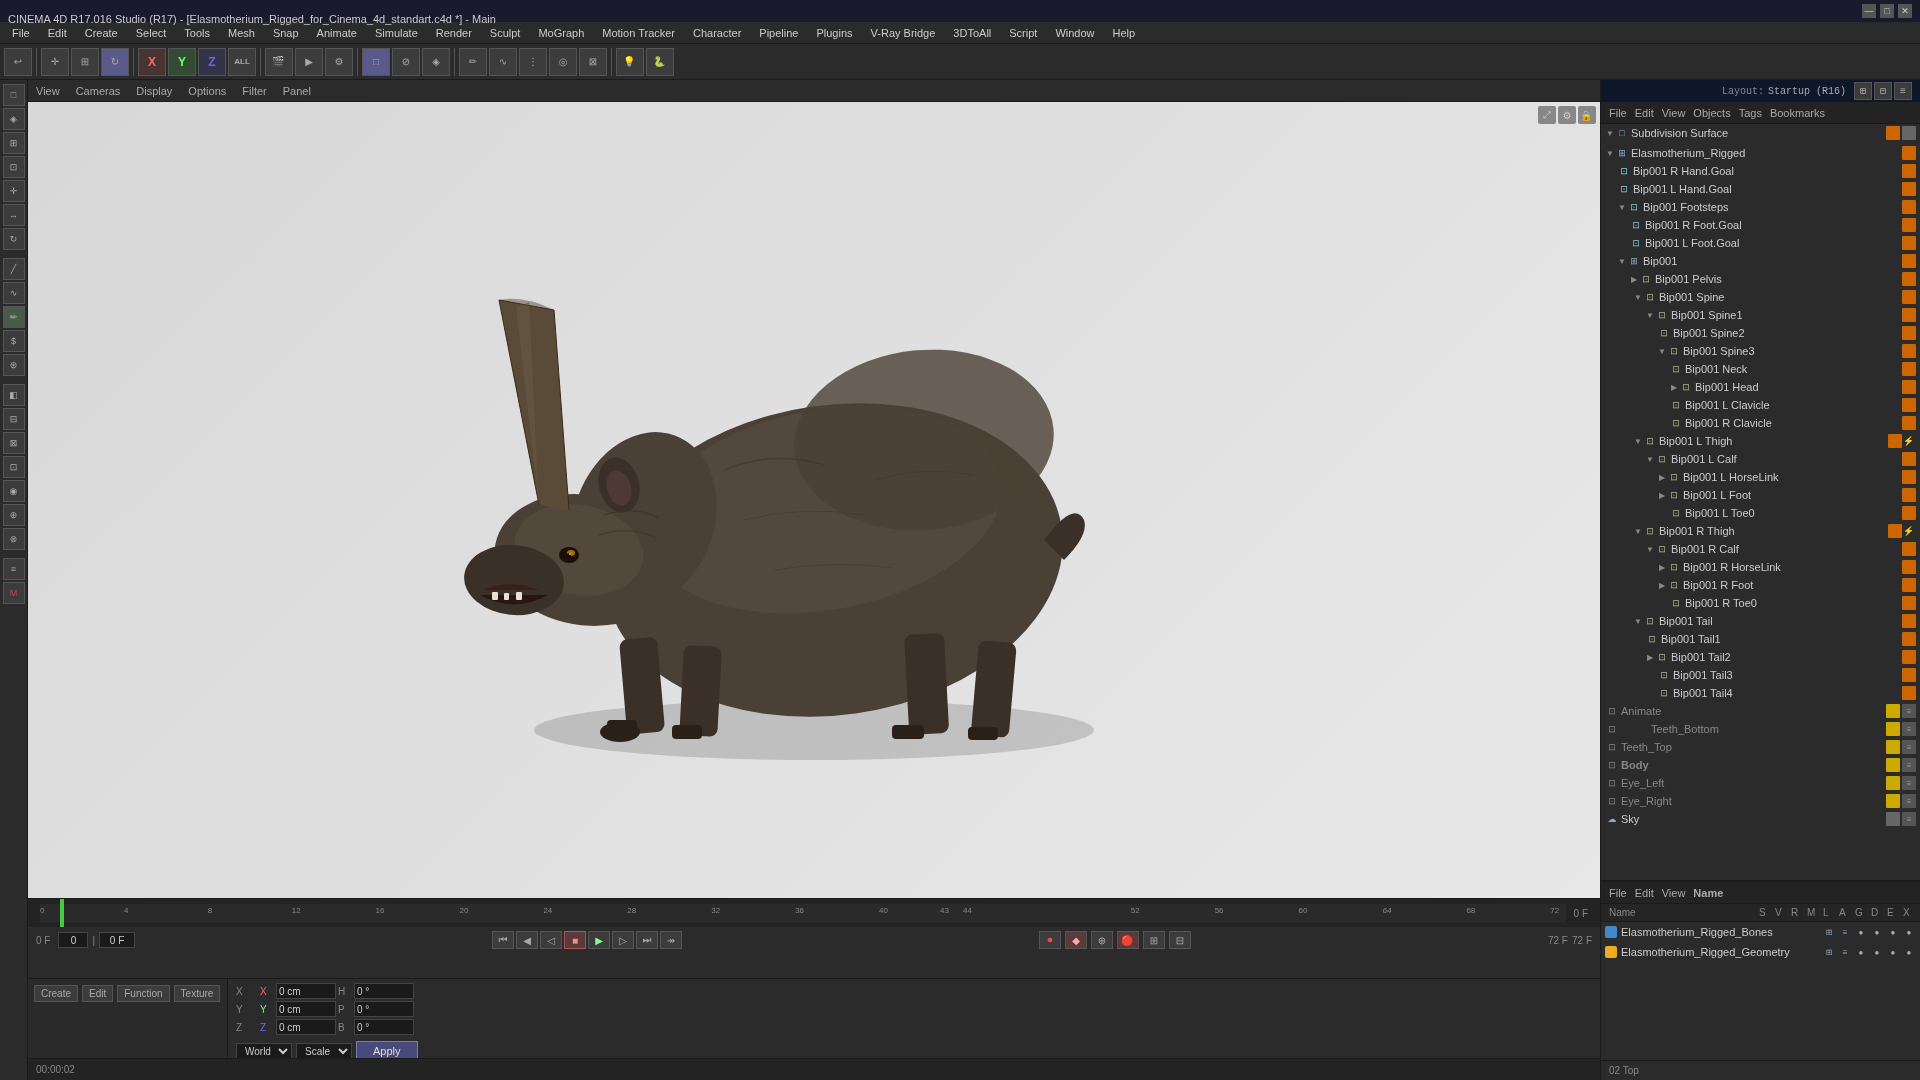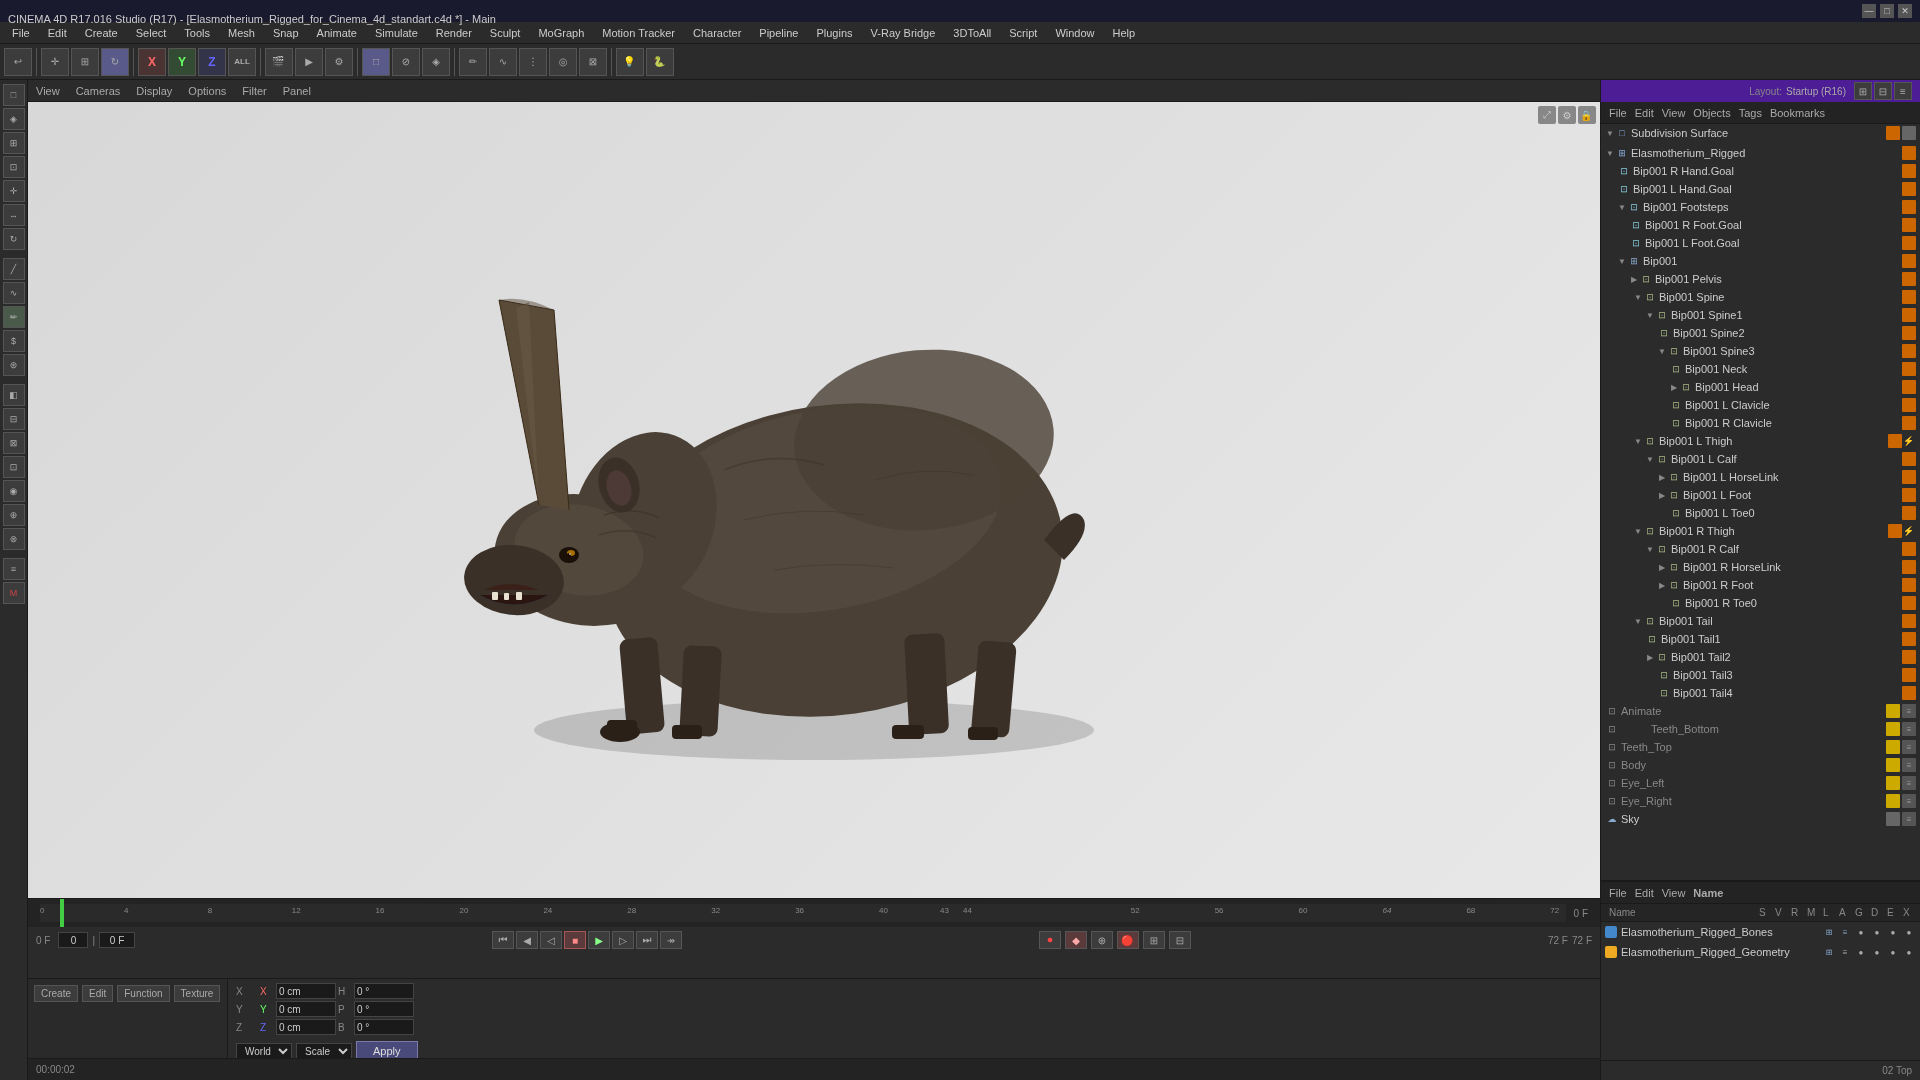--- a/index.html
+++ b/index.html
@@ -386,21 +386,21 @@
 
     <div id="statusbar">
       <span class="time">00:00:02</span>
     </div>
   </div>
 
   <div id="right-panel">
 
     <div id="right-panel-top" style="flex:1; display:flex; flex-direction:column; overflow:hidden;">
 
-      <div style="background:#4c1d95; height:22px; display:flex; align-items:center; justify-content:flex-end; padding:0 8px;">
+      <div style="background:#0f172a; height:22px; display:flex; align-items:center; justify-content:flex-end; padding:0 8px;font-family:Liberation Mono, monospace;">
         <span style="font-size:10px; color:#888;">Layout:</span>
         <span style="font-size:10px; color:#aaa; margin-left:4px;">Startup (R16)</span>
         <div style="display:flex; gap:2px; margin-left:8px;">
           <div class="tb-btn" style="width:18px; height:18px;">⊞</div>
           <div class="tb-btn" style="width:18px; height:18px;">⊟</div>
           <div class="tb-btn" style="width:18px; height:18px;">≡</div>
         </div>
       </div>
 
       <div id="objects-header">
@@ -679,21 +679,21 @@
           <span style="display:inline-block; width:4px;"></span>
           <div class="tree-icon" style="color:#888;">⊡</div>
           <span class="tree-label" style="color:#888888;">Teeth_Top</span>
           <div class="tree-dots-yellow"></div>
           <div style="width:14px; height:14px; background:#555; border-radius:1px; margin-left:2px; display:flex; align-items:center; justify-content:center; font-size:8px; color:#999;">≡</div>
         </div>
 
         <div class="tree-item" style="color:#888888;">
           <span style="display:inline-block; width:4px;"></span>
           <div class="tree-icon" style="color:#888;">⊡</div>
-          <span class="tree-label" style="color:#888888;">Body</span>
+          <span class="tree-label" style="color:#888888;font-weight:bold;">Body</span>
           <div class="tree-dots-yellow"></div>
           <div style="width:14px; height:14px; background:#555; border-radius:1px; margin-left:2px; display:flex; align-items:center; justify-content:center; font-size:8px; color:#999;">≡</div>
         </div>
 
         <div class="tree-item" style="color:#888888;">
           <span style="display:inline-block; width:4px;"></span>
           <div class="tree-icon" style="color:#888;">⊡</div>
           <span class="tree-label" style="color:#888888;">Eye_Left</span>
           <div class="tree-dots-yellow"></div>
           <div style="width:14px; height:14px; background:#555; border-radius:1px; margin-left:2px; display:flex; align-items:center; justify-content:center; font-size:8px; color:#999;">≡</div>
@@ -759,18 +759,18 @@
         <div style="display:flex; gap:2px;">
           <div style="width:14px; height:14px; font-size:8px; display:flex; align-items:center; justify-content:center; color:#88aacc;">⊞</div>
           <div style="width:14px; height:14px; font-size:8px; display:flex; align-items:center; justify-content:center; color:#aaa;">≡</div>
           <div style="width:14px; height:14px; font-size:8px; display:flex; align-items:center; justify-content:center; color:#aaa;">●</div>
           <div style="width:14px; height:14px; font-size:8px; display:flex; align-items:center; justify-content:center; color:#aaa;">●</div>
           <div style="width:14px; height:14px; font-size:8px; display:flex; align-items:center; justify-content:center; color:#aaa;">●</div>
           <div style="width:14px; height:14px; font-size:8px; display:flex; align-items:center; justify-content:center; color:#aaa;">●</div>
         </div>
       </div>
 
-      <div style="padding: 4px 8px; font-size:10px; color:#888; border-top:1px solid #1a1a1a; margin-top:auto;text-align:right;">02 Top</div>
+      <div style="padding: 4px 8px; font-size:10px; color:#888; border-top:1px solid #1a1a1a; margin-top:auto;">02 Top</div>
     </div>
 
   </div>
 
 </div>
 
 </body></html>

